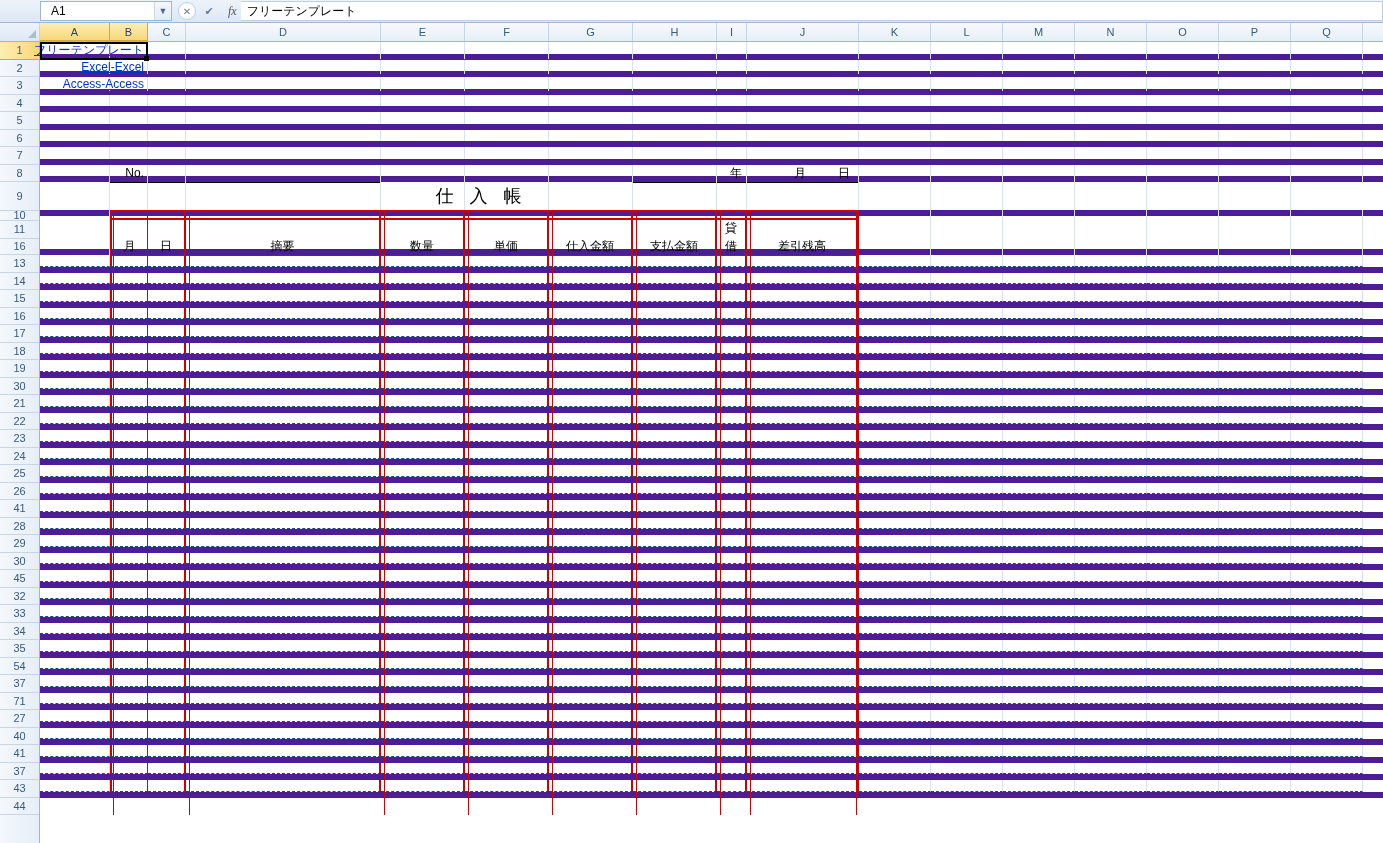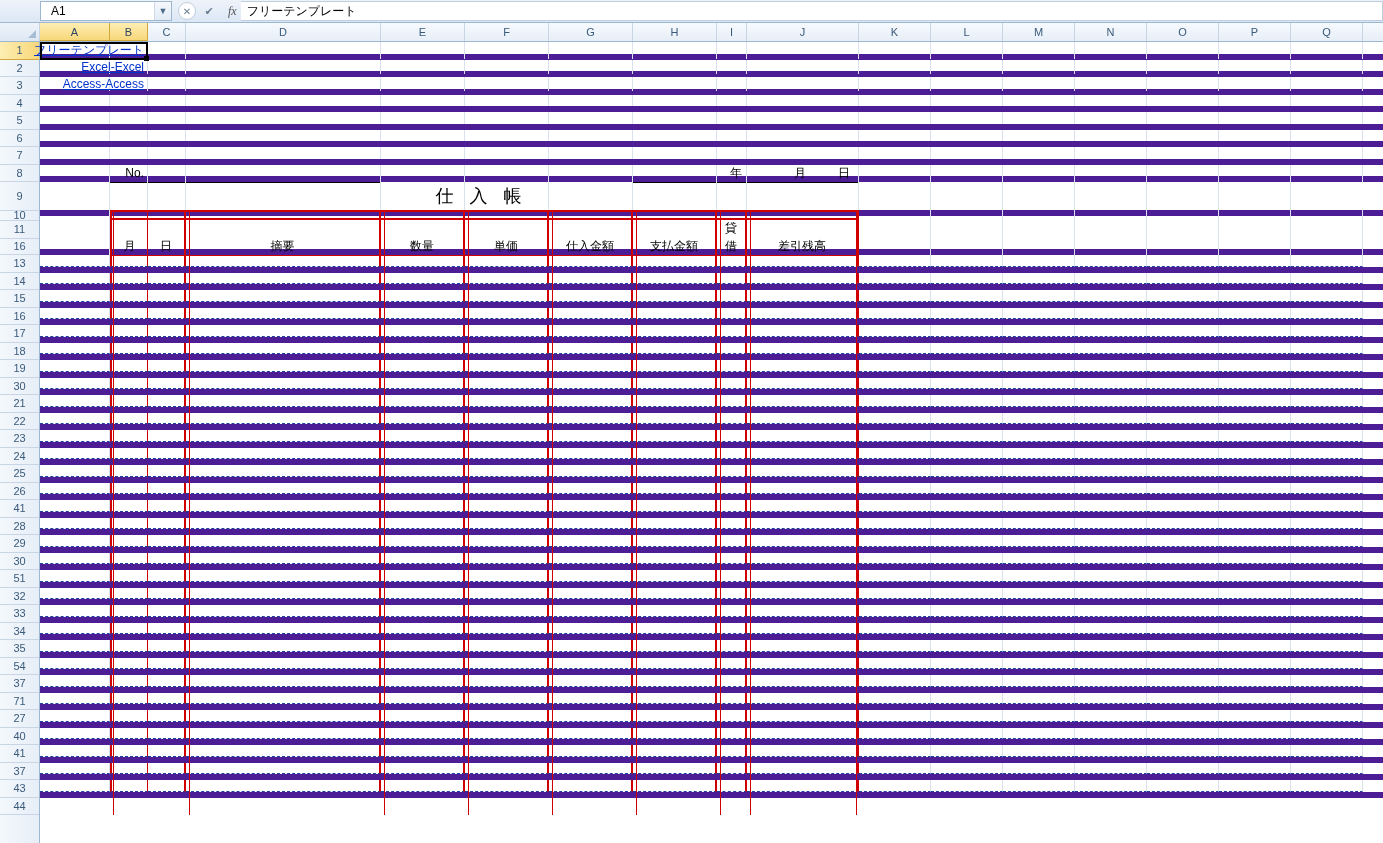--- a/index.html
+++ b/index.html
@@ -250,21 +250,21 @@
       <div>21</div>
       <div>22</div>
       <div>23</div>
       <div>24</div>
       <div>25</div>
       <div>26</div>
       <div>41</div>
       <div>28</div>
       <div>29</div>
       <div>30</div>
-      <div>51</div>
+      <div>45</div>
       <div>32</div>
       <div>33</div>
       <div>34</div>
       <div>35</div>
       <div>54</div>
       <div>37</div>
       <div>71</div>
       <div>27</div>
       <div>40</div>
       <div>41</div>

